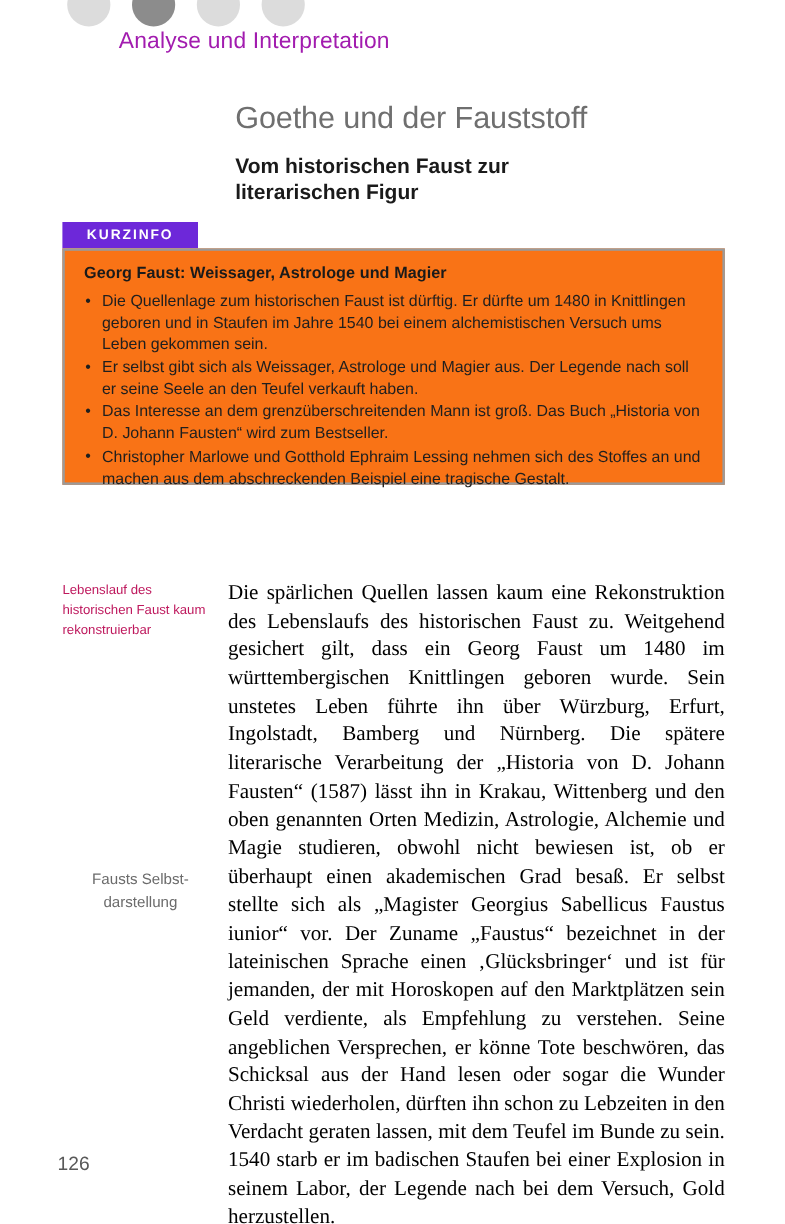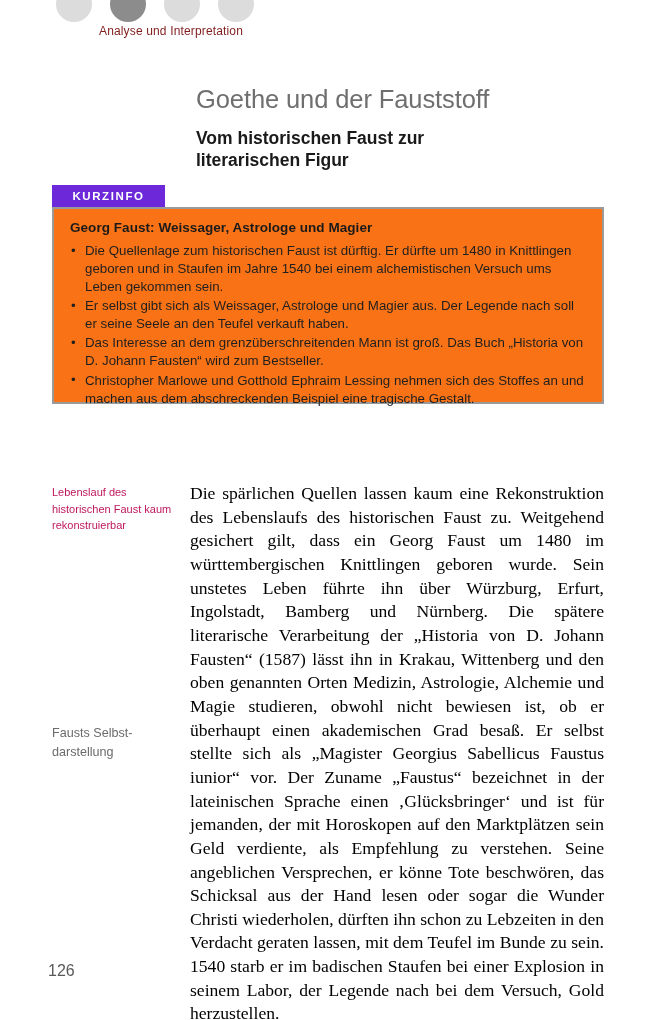--- a/index.html
+++ b/index.html
@@ -32,22 +32,22 @@
   }
   .dot.active {
     background: #8c8c8c;
   }
 
   
   #running-head {
     position: absolute;
     left: 99px;
     top: 24px;
-    font-size: 12px;
-    color: #7f1d1d;
+    font-size: 19px;
+    color: #a21caf;
     letter-spacing: 0.15px;
     text-align: center;
   }
 
   
   #page-title {
     position: absolute;
     left: 196px;
     top: 85px;
     font-size: 25.5px;
@@ -136,20 +136,21 @@
     line-height: 1.5;
   }
   #margin-note-2 {
     position: absolute;
     left: 52px;
     top: 724px;
     width: 130px;
     font-size: 12.6px;
     color: #6b6b6b;
     line-height: 1.5;
+    text-align: center;
   }
   #body-text {
     position: absolute;
     left: 190px;
     top: 482px;
     width: 414px;
     font-family: "Liberation Serif", serif;
     font-size: 17.6px;
     line-height: 1.345;
     color: #000000;

